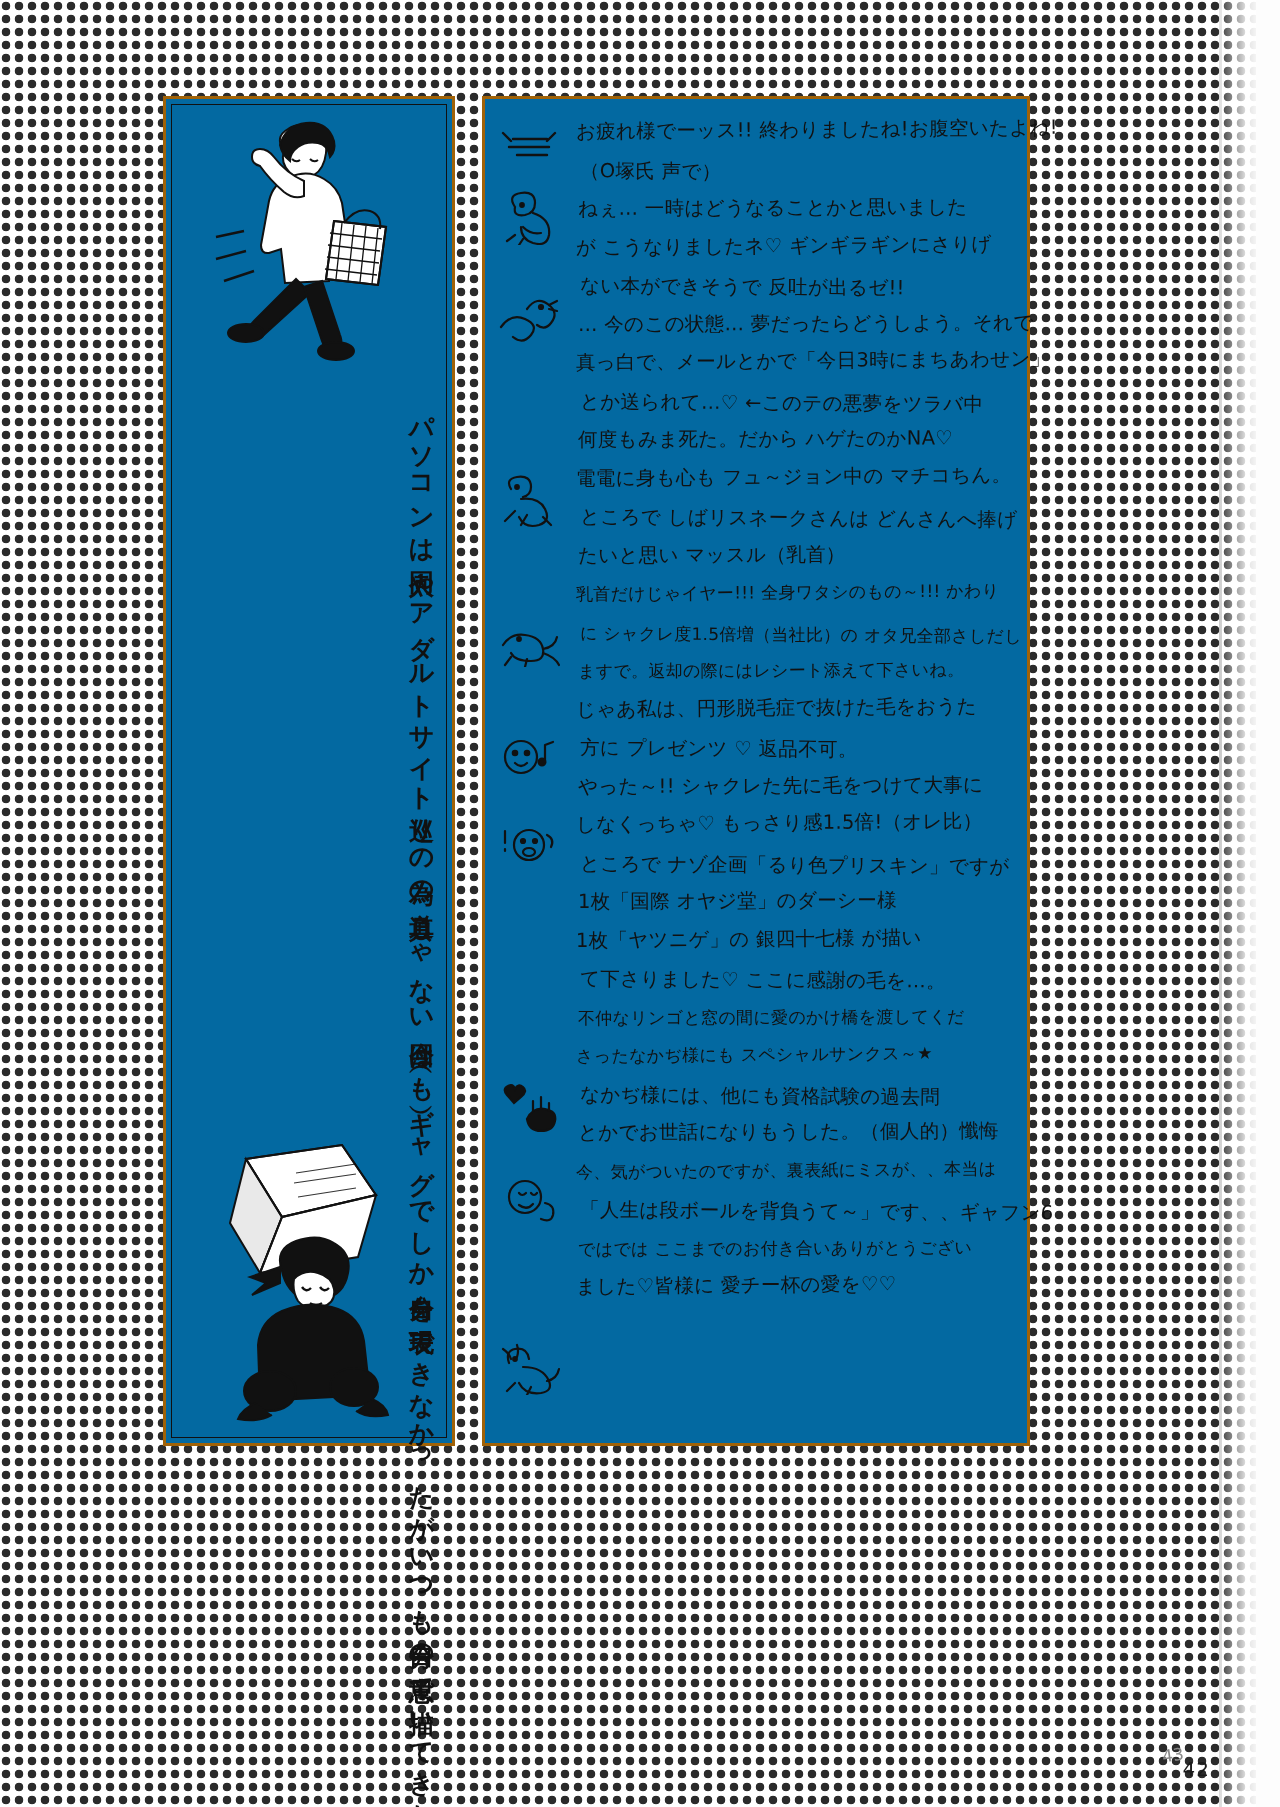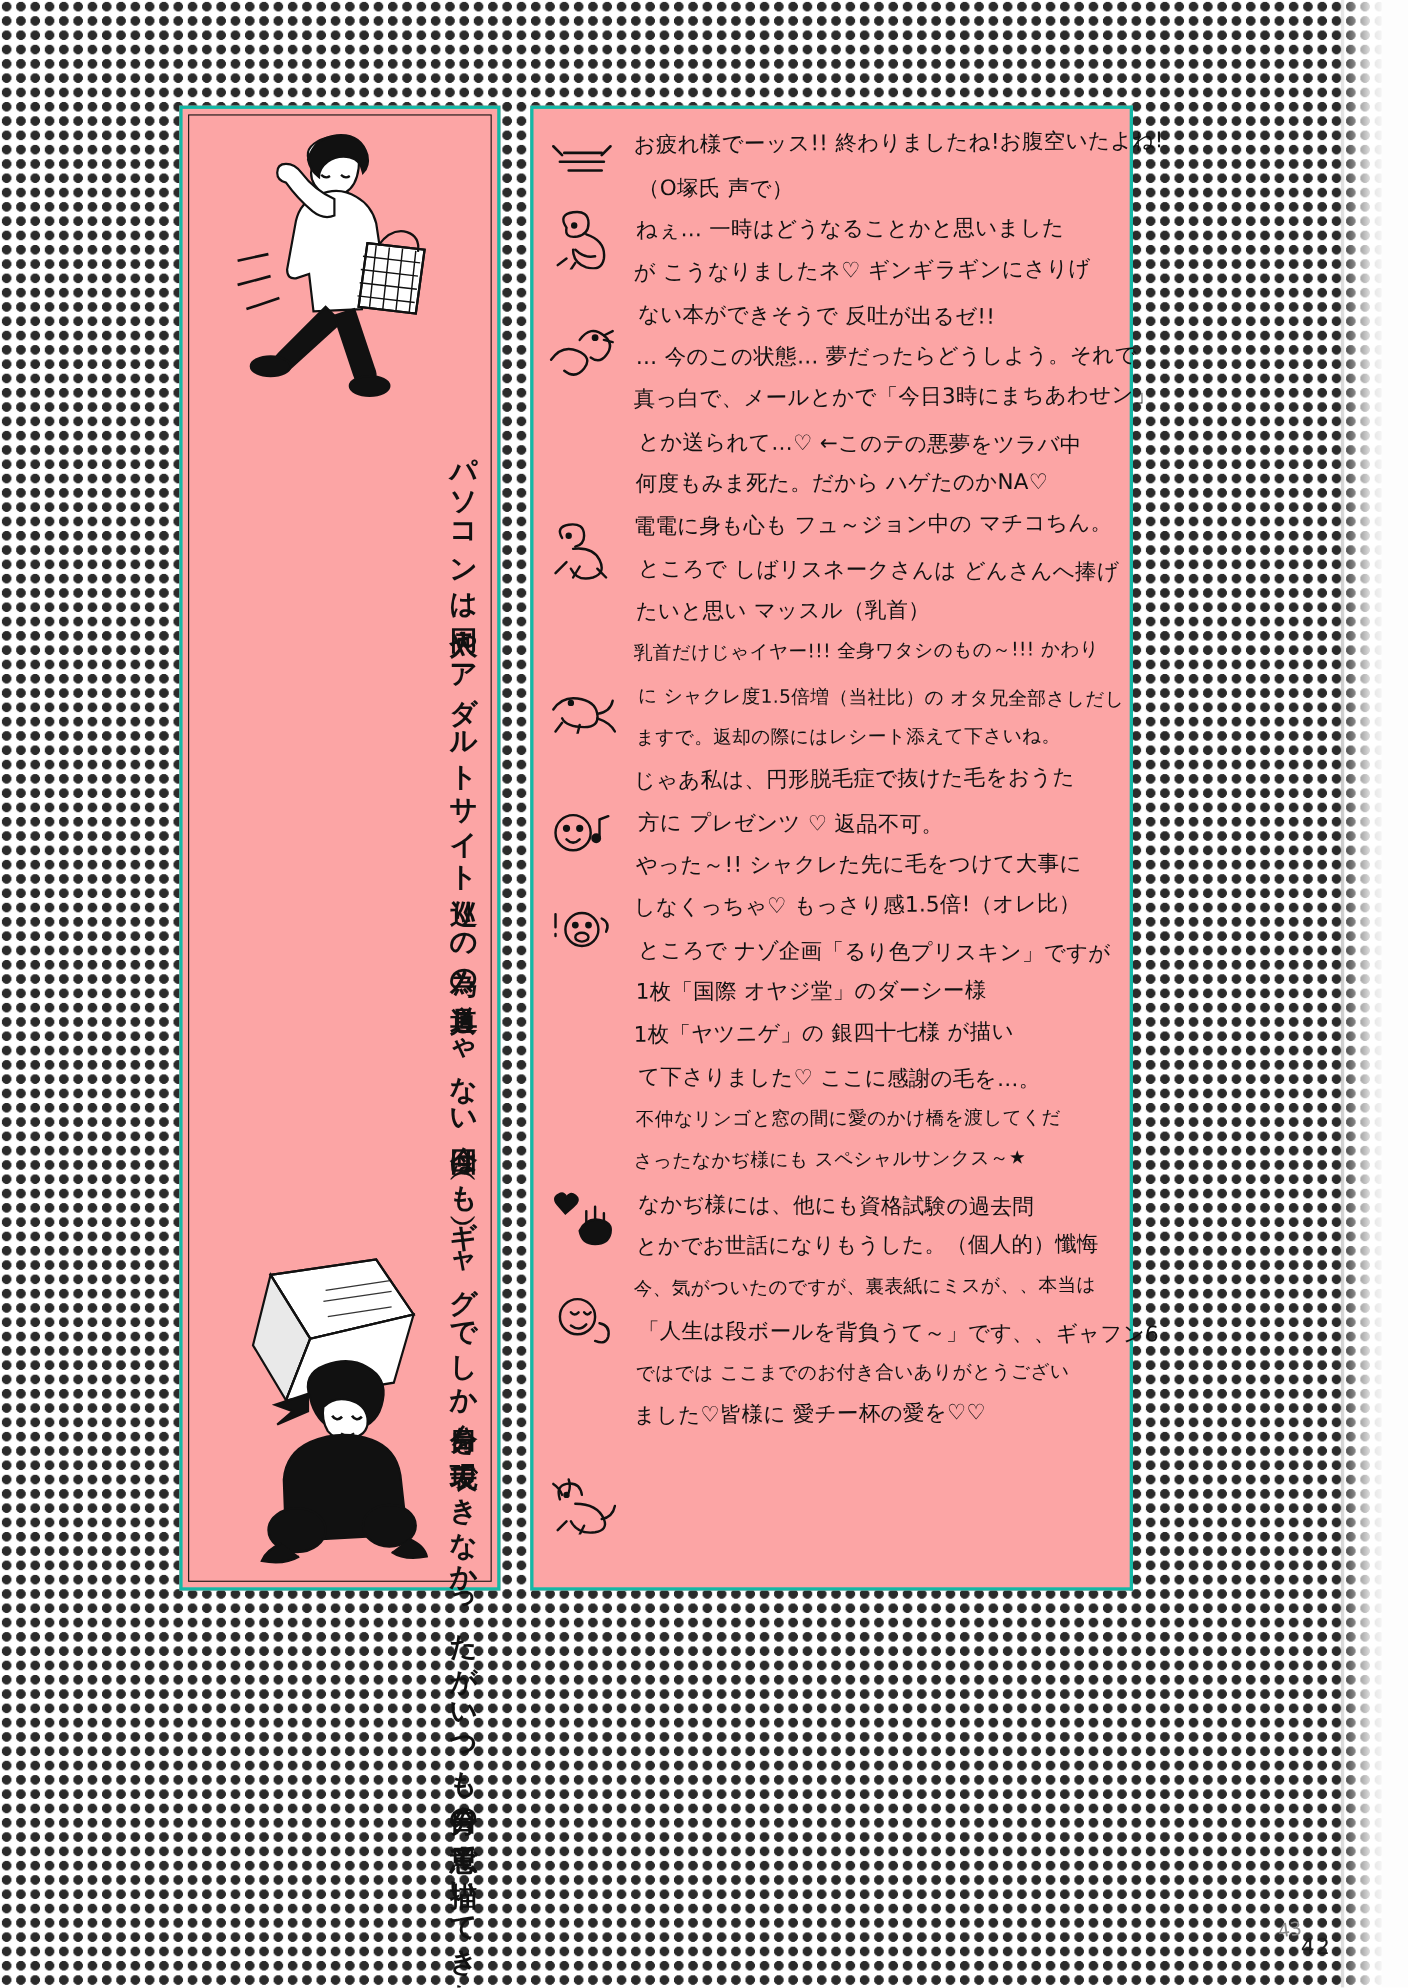--- a/index.html
+++ b/index.html
@@ -47,22 +47,22 @@
   .page-white-right {
     position: absolute;
     top: 0; right: 0;
     width: 24px; height: 1807px;
     background: #fdfdfd;
   }
 
   
   .panel {
     position: absolute;
-    background: #fca5a5;
-    border: 3px solid #14b8a6;
+    background: #0369a1;
+    border: 3px solid #a16207;
     box-sizing: border-box;
   }
   .panel-inner-rule {
     position: absolute;
     left: 5px; top: 5px; right: 5px; bottom: 5px;
     border: 1px solid #111;
     pointer-events: none;
   }
 
   

